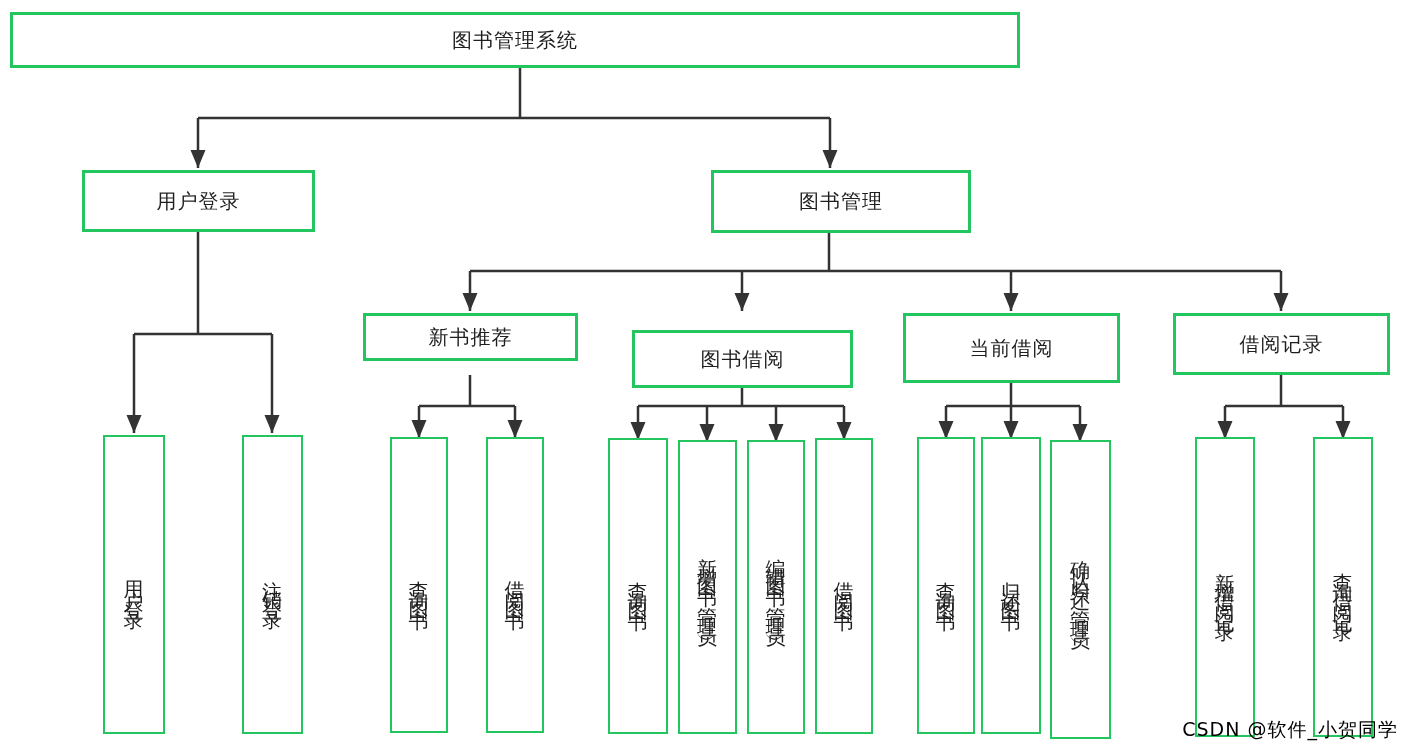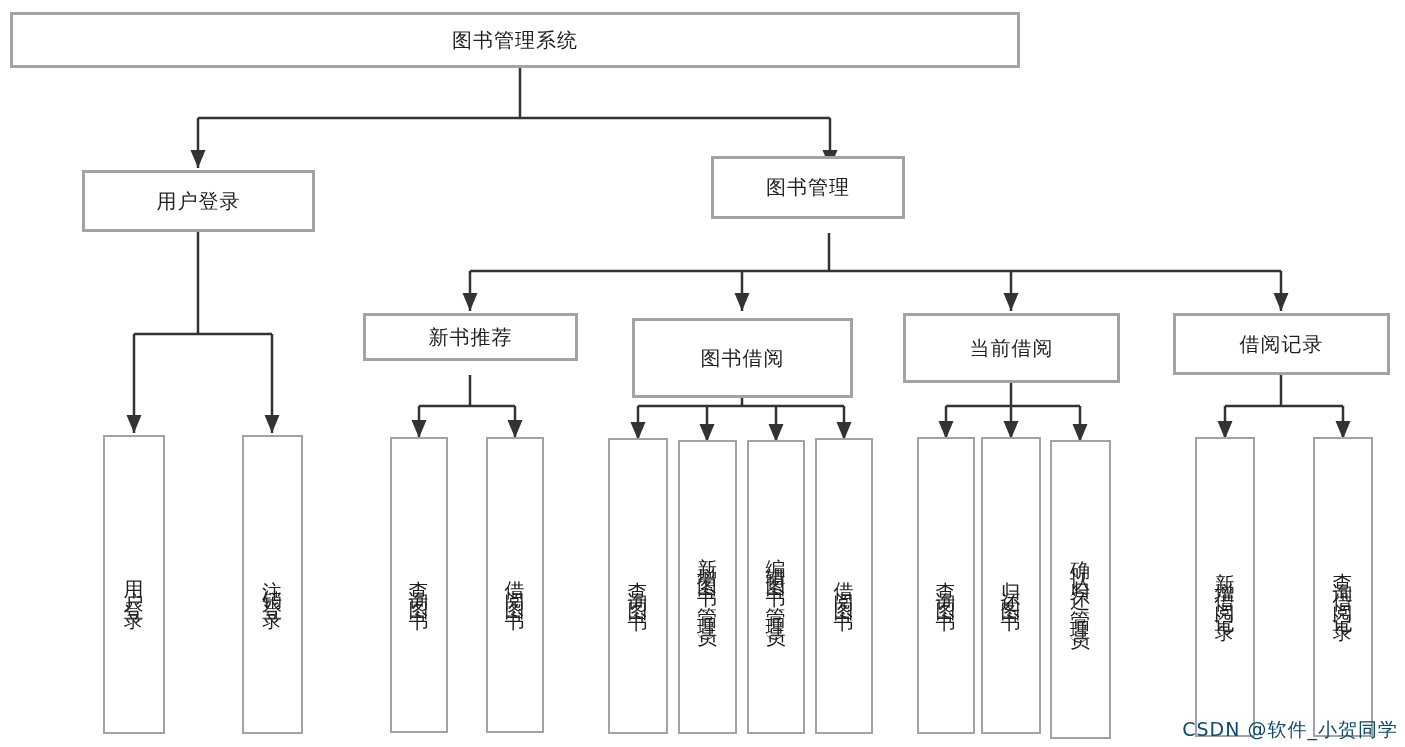--- a/index.html
+++ b/index.html
@@ -3,33 +3,33 @@
 <meta charset="utf-8">
 <style>
   html,body{margin:0;padding:0;background:#ffffff;}
   .stage{
     position:relative;width:1405px;height:747px;background:#ffffff;overflow:hidden;
     font-family:"DejaVu Sans","Liberation Sans",sans-serif;
   }
   .connector-layer{position:absolute;left:0;top:0;width:1405px;height:747px;}
   .node{
     position:absolute;box-sizing:border-box;background:#ffffff;
-    border:3px solid #a3a3a3;display:flex;align-items:center;justify-content:center;
+    border:3px solid #22c55e;display:flex;align-items:center;justify-content:center;
     color:#1f1f1f;
     text-align:center;
   }
   .node.h{font-size:20px;letter-spacing:1px;white-space:nowrap;}
   .node.v span{
     writing-mode:vertical-rl;text-orientation:mixed;
     font-size:20px;line-height:1;letter-spacing:10px;
   }
   .node.v{border-width:2.5px;}
   .watermark{
     position:absolute;right:7px;bottom:4px;
-    font-size:19px;color:#0c4a6e;letter-spacing:1px;white-space:nowrap;
+    font-size:19px;color:#000000;letter-spacing:1px;white-space:nowrap;
   }
 </style>
 </head>
 <body>
 
 <div class="stage">
 
   <svg class="connector-layer" width="1405" height="747" viewBox="0 0 1405 747" xmlns="http://www.w3.org/2000/svg">
     <defs>
       <marker id="ah" markerUnits="userSpaceOnUse" markerWidth="22" markerHeight="18" viewBox="0 0 22 18" refX="20" refY="9" orient="auto">
@@ -80,28 +80,28 @@
     </g>
   </svg>
 
   <div class="node h" style="left:10px;top:12px;width:1010px;height:56px">
     <span>图书管理系统</span>
   </div>
 
   <div class="node h" style="left:82px;top:170px;width:233px;height:62px">
     <span>用户登录</span>
   </div>
-  <div class="node h" style="left:711px;top:156px;width:194px;height:63px">
+  <div class="node h" style="left:711px;top:170px;width:260px;height:63px">
     <span>图书管理</span>
   </div>
 
   <div class="node h" style="left:363px;top:313px;width:215px;height:48px">
     <span>新书推荐</span>
   </div>
-  <div class="node h" style="left:632px;top:318px;width:221px;height:80px">
+  <div class="node h" style="left:632px;top:330px;width:221px;height:58px">
     <span>图书借阅</span>
   </div>
   <div class="node h" style="left:903px;top:313px;width:217px;height:70px">
     <span>当前借阅</span>
   </div>
   <div class="node h" style="left:1173px;top:313px;width:217px;height:62px">
     <span>借阅记录</span>
   </div>
 
   <div class="node v" style="left:103px;top:435px;width:62px;height:299px">

